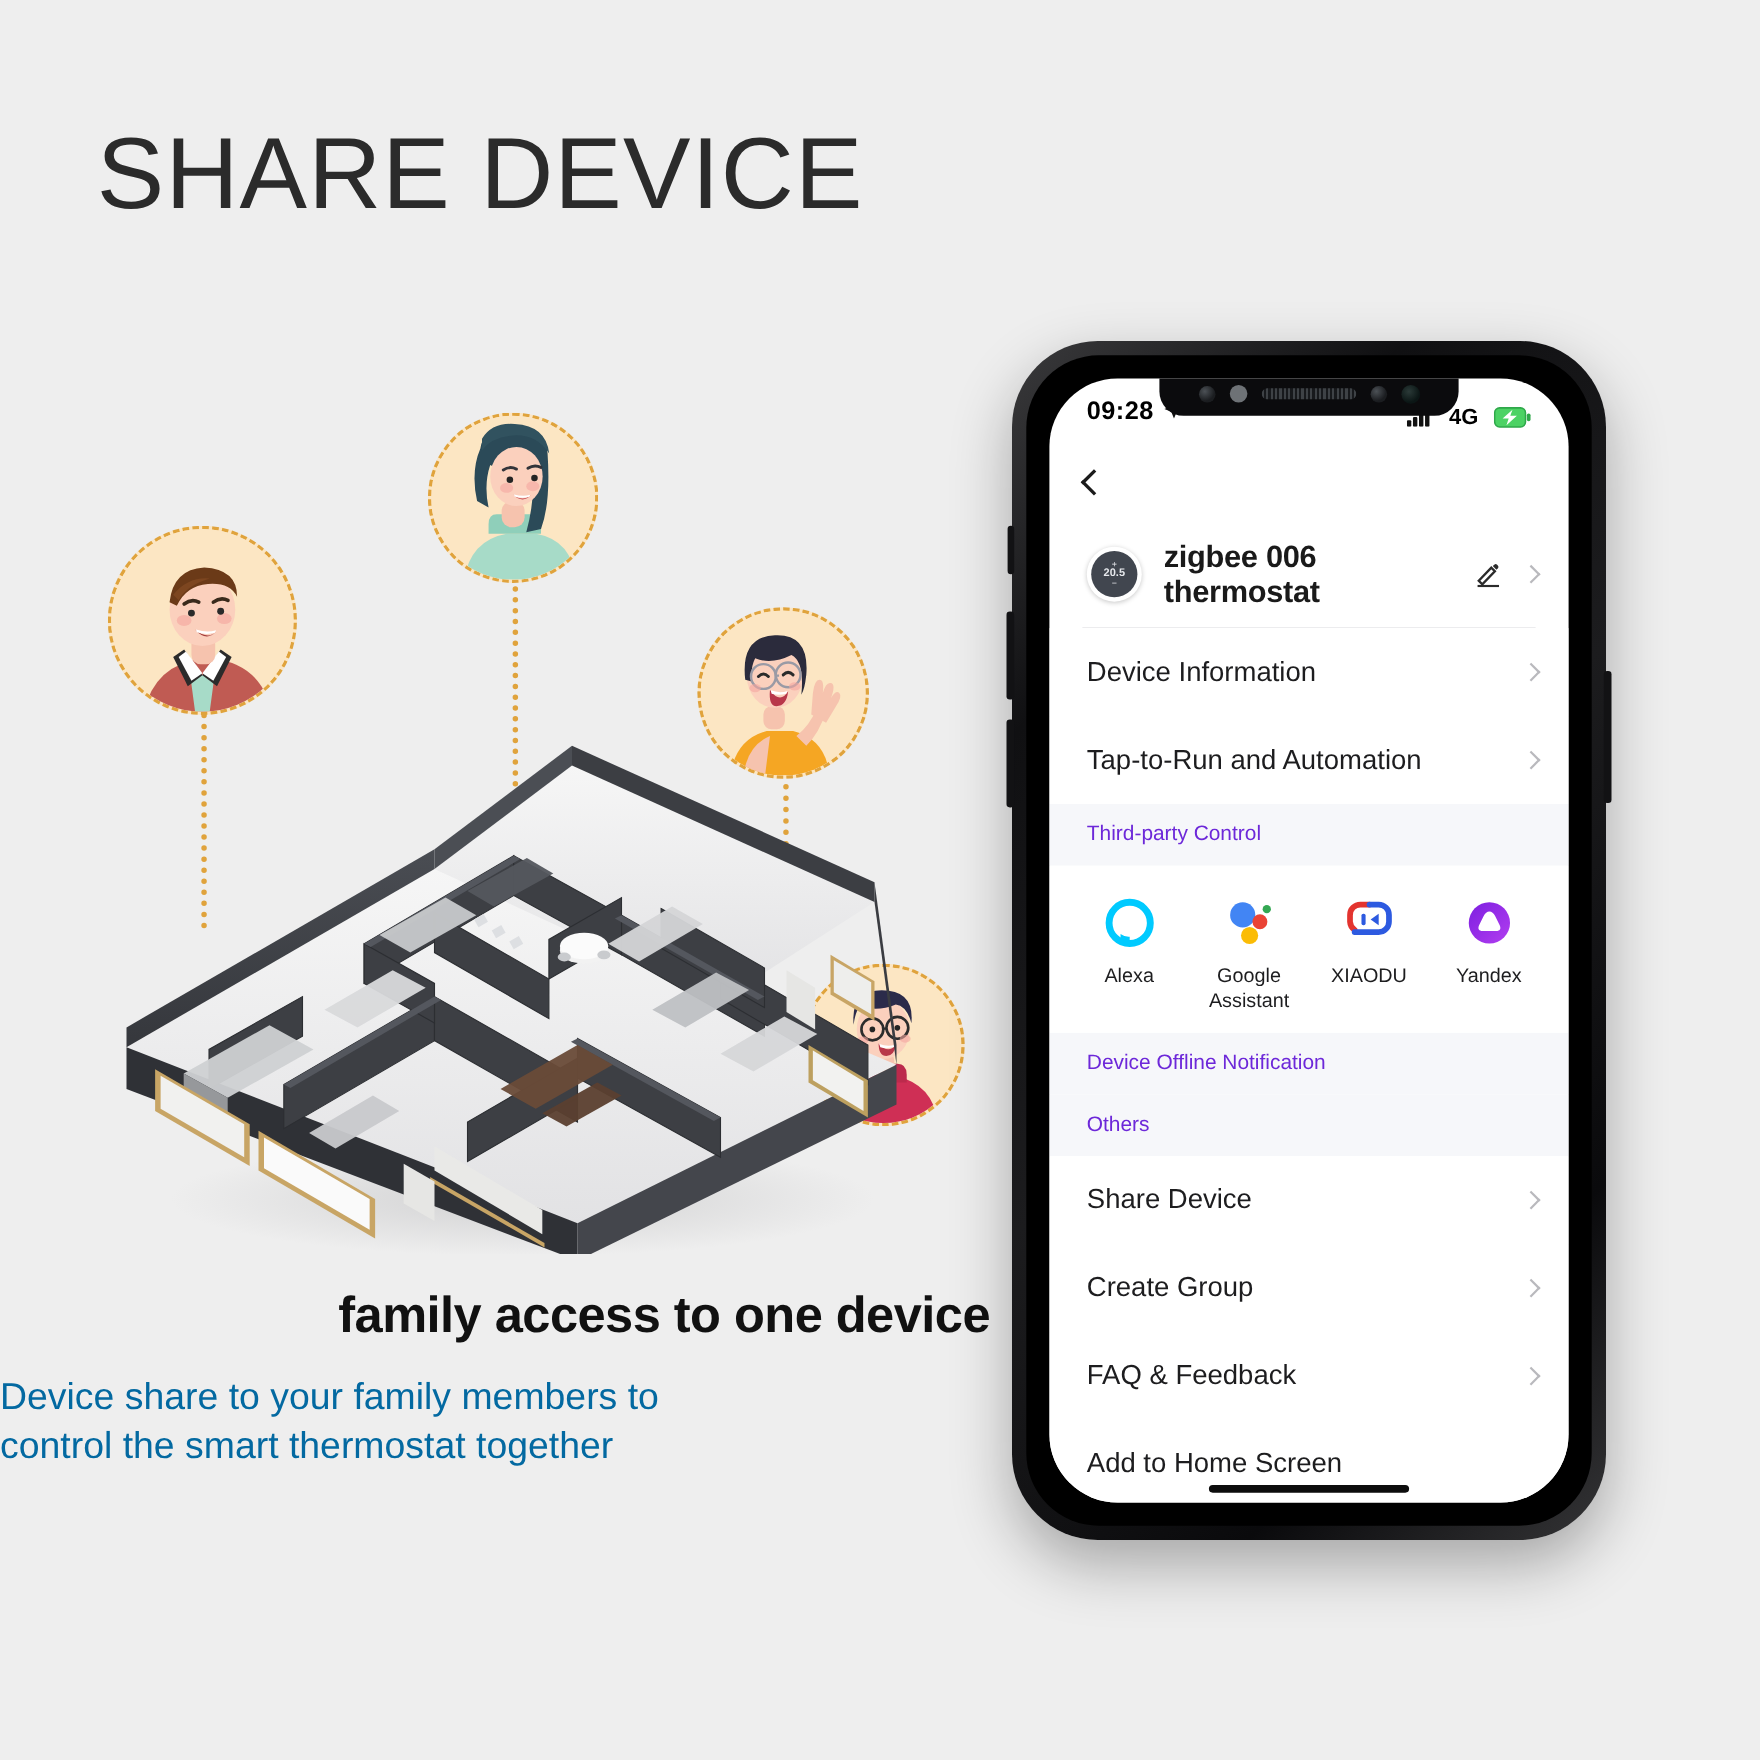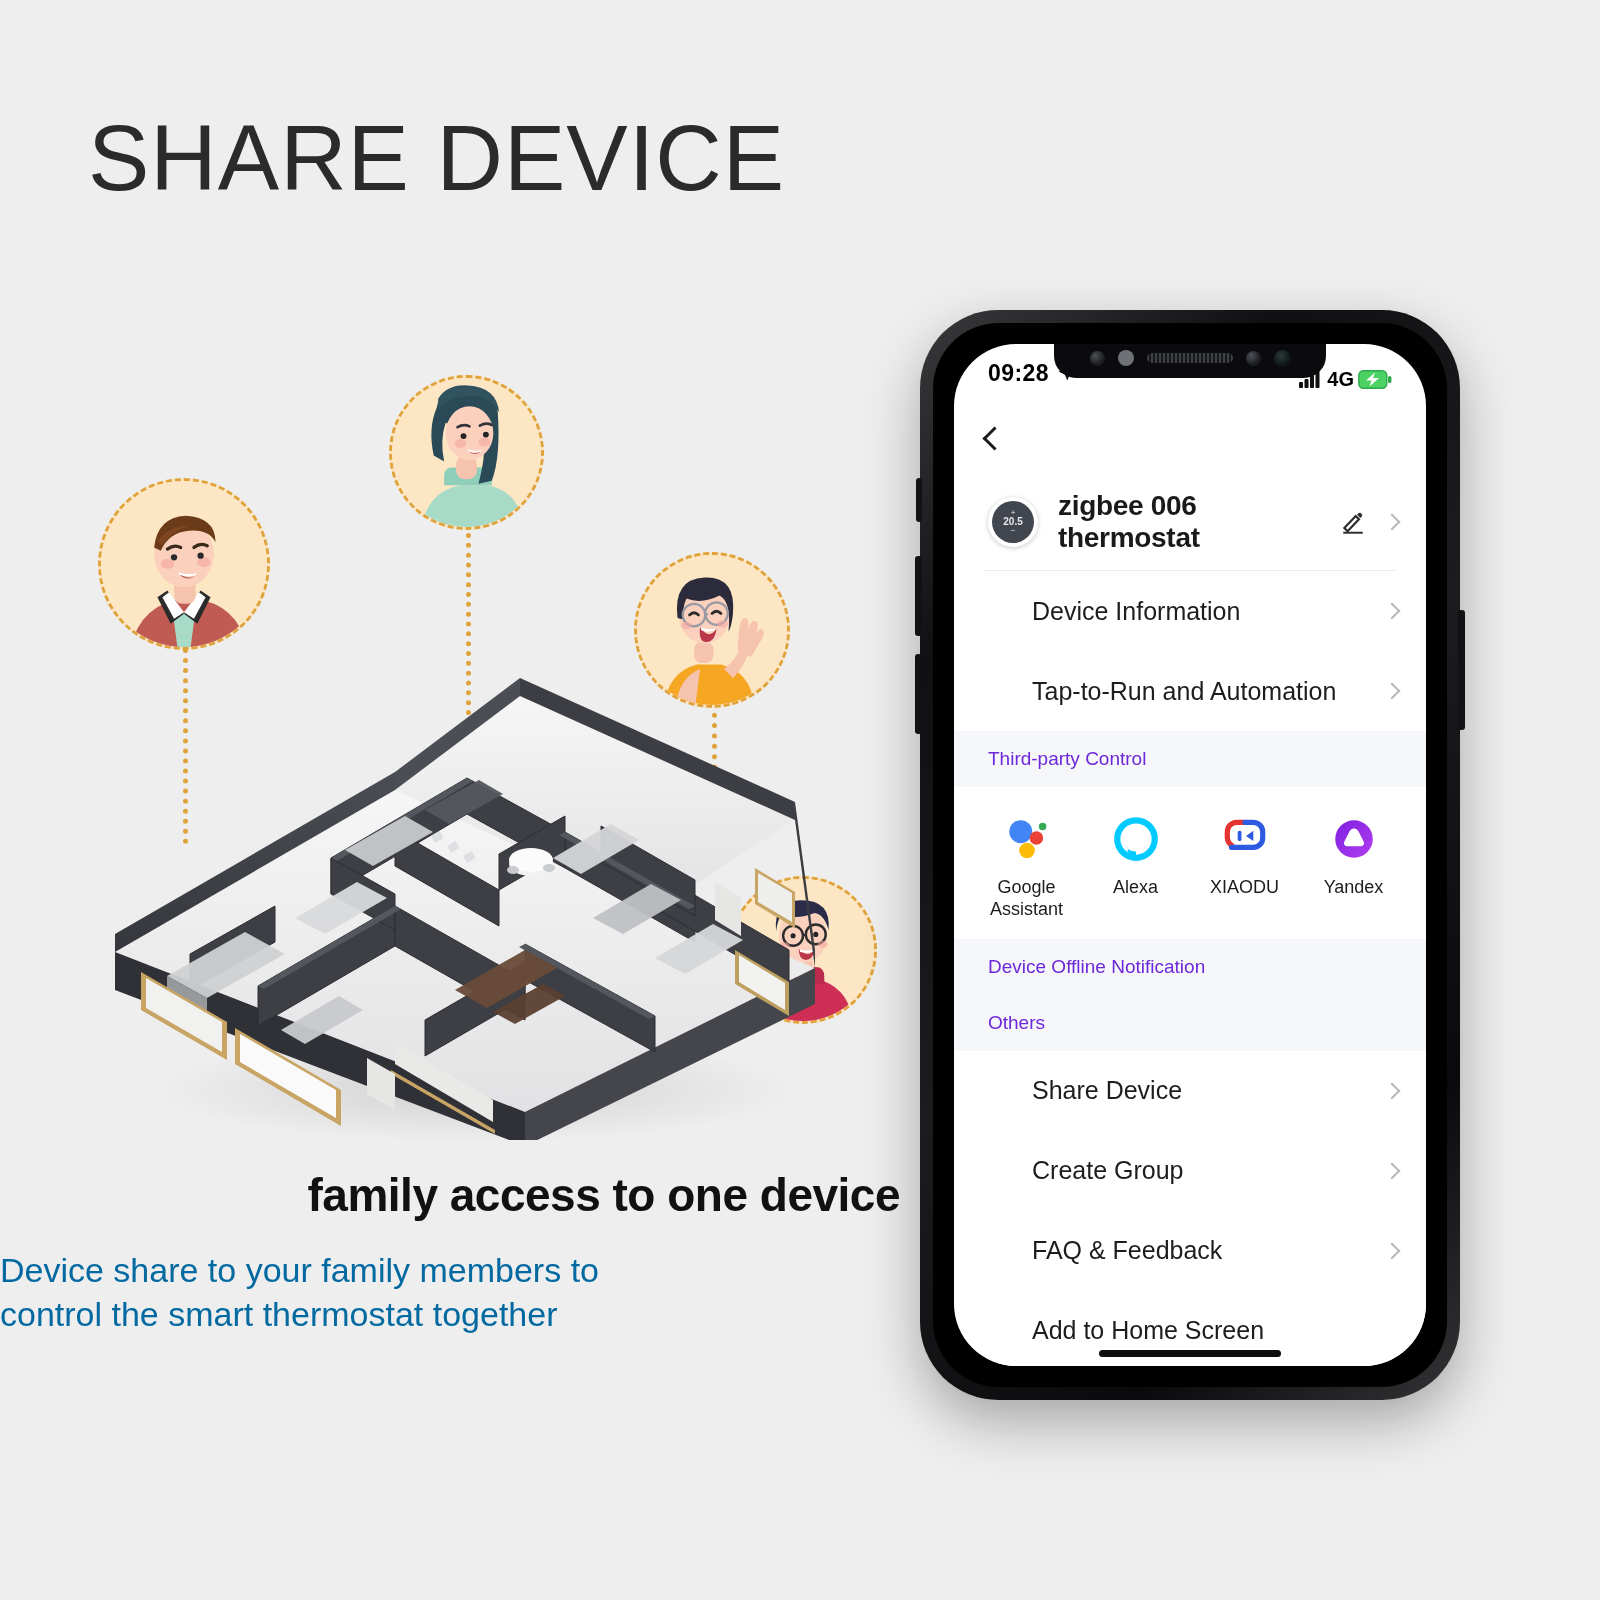--- a/index.html
+++ b/index.html
@@ -75,21 +75,21 @@
   .btn-voldn  { left:-5px; top:344px; width:7px; height:80px; }
   .btn-power  { right:-5px; top:300px; width:7px; height:120px; }
 
   
   .statusbar {
     position:relative; height:58px;
     display:flex; align-items:center; justify-content:space-between;
     padding:0 34px;
   }
   .sb-left { display:flex; align-items:center; gap:7px; font-size:23px; font-weight:700; color:#000; letter-spacing:.4px;}
-  .sb-right { display:flex; align-items:center; gap:4px;margin-top:12px; }
+  .sb-right { display:flex; align-items:center; gap:14px;margin-top:12px; }
   .sb-4g { font-size:20px; font-weight:600; color:#000; }
 
   .notch {
     position:absolute; left:50%; top:-6px; transform:translateX(-50%);
     width:272px; height:40px;
     background:#0b0b0d;
     border-radius:0 0 22px 22px;
     display:flex; align-items:center; justify-content:center; gap:13px;
     z-index:5;
   }
@@ -127,21 +127,21 @@
   .chev-r {
     width:12px; height:12px;
     border-top:2.6px solid #b9b9bd; border-right:2.6px solid #b9b9bd;
     transform:rotate(45deg); flex:0 0 auto;
   }
   .hr { height:1px; background:#ececee; margin:0 30px; }
 
   
   .row {
     height:80px; display:flex; align-items:center;
-    padding:0 28px 0 34px; gap:14px; background:#fff;margin-left:44px;
+    padding:0 28px 0 34px; gap:14px; background:#fff;
   }
   .row-label { flex:1; font-size:25px; color:#1d1d1f; }
   .sec-head {
     height:56px; display:flex; align-items:center;
     padding-left:34px; background:#f6f7fa;
     font-size:19px; color:#6d28d9;
   }
 
   
   .brands { display:flex; padding:26px 18px 18px; background:#fff; }
@@ -448,37 +448,37 @@
         <span class="row-label">Tap-to-Run and Automation</span>
         <span class="chev-r"></span>
       </div>
 
       <div class="sec-head">Third-party Control</div>
       <div class="brands">
 
         <div class="brand">
           <span class="brand-ico">
             <svg width="50" height="50" viewBox="0 0 48 48">
+              <circle cx="24" cy="24" r="18" fill="none" stroke="#00caff" stroke-width="6"></circle>
+              <path d="M24 42 a18 18 0 0 1 -8-1.8 l0-6.5 a12 12 0 0 0 8 2.3 z" fill="#00caff"></path>
+            </svg>
+          </span>
+          <span class="brand-lbl">Alexa</span>
+        </div>
+
+        <div class="brand">
+          <span class="brand-ico">
+            <svg width="50" height="50" viewBox="0 0 48 48">
               <circle cx="18" cy="17" r="11" fill="#4285f4"></circle>
               <circle cx="33" cy="23" r="6.5" fill="#ea4335"></circle>
               <circle cx="39" cy="12" r="3.6" fill="#34a853"></circle>
               <circle cx="24" cy="35" r="7.5" fill="#fbbc05"></circle>
             </svg>
           </span>
           <span class="brand-lbl">Google<br>Assistant</span>
-        </div>
-
-        <div class="brand">
-          <span class="brand-ico">
-            <svg width="50" height="50" viewBox="0 0 48 48">
-              <circle cx="24" cy="24" r="18" fill="none" stroke="#00caff" stroke-width="6"></circle>
-              <path d="M24 42 a18 18 0 0 1 -8-1.8 l0-6.5 a12 12 0 0 0 8 2.3 z" fill="#00caff"></path>
-            </svg>
-          </span>
-          <span class="brand-lbl">Alexa</span>
         </div>
 
         <div class="brand">
           <span class="brand-ico">
             <svg width="50" height="50" viewBox="0 0 48 48">
               <path d="M24 8 h-8 a9 9 0 0 0 -9 9 v6 a9 9 0 0 0 4 7" fill="none" stroke="#e3342f" stroke-width="5" stroke-linecap="round"></path>
               <path d="M24 8 h8 a9 9 0 0 1 9 9 v6 a9 9 0 0 1 -9 9 h-21" fill="none" stroke="#2d5ae0" stroke-width="5" stroke-linecap="round"></path>
               <rect x="17" y="16" width="3.6" height="10" rx="1.6" fill="#2d5ae0"></rect>
               <path d="M32 16 L25 21 L32 26 Z" fill="#2d5ae0"></path>
             </svg>

